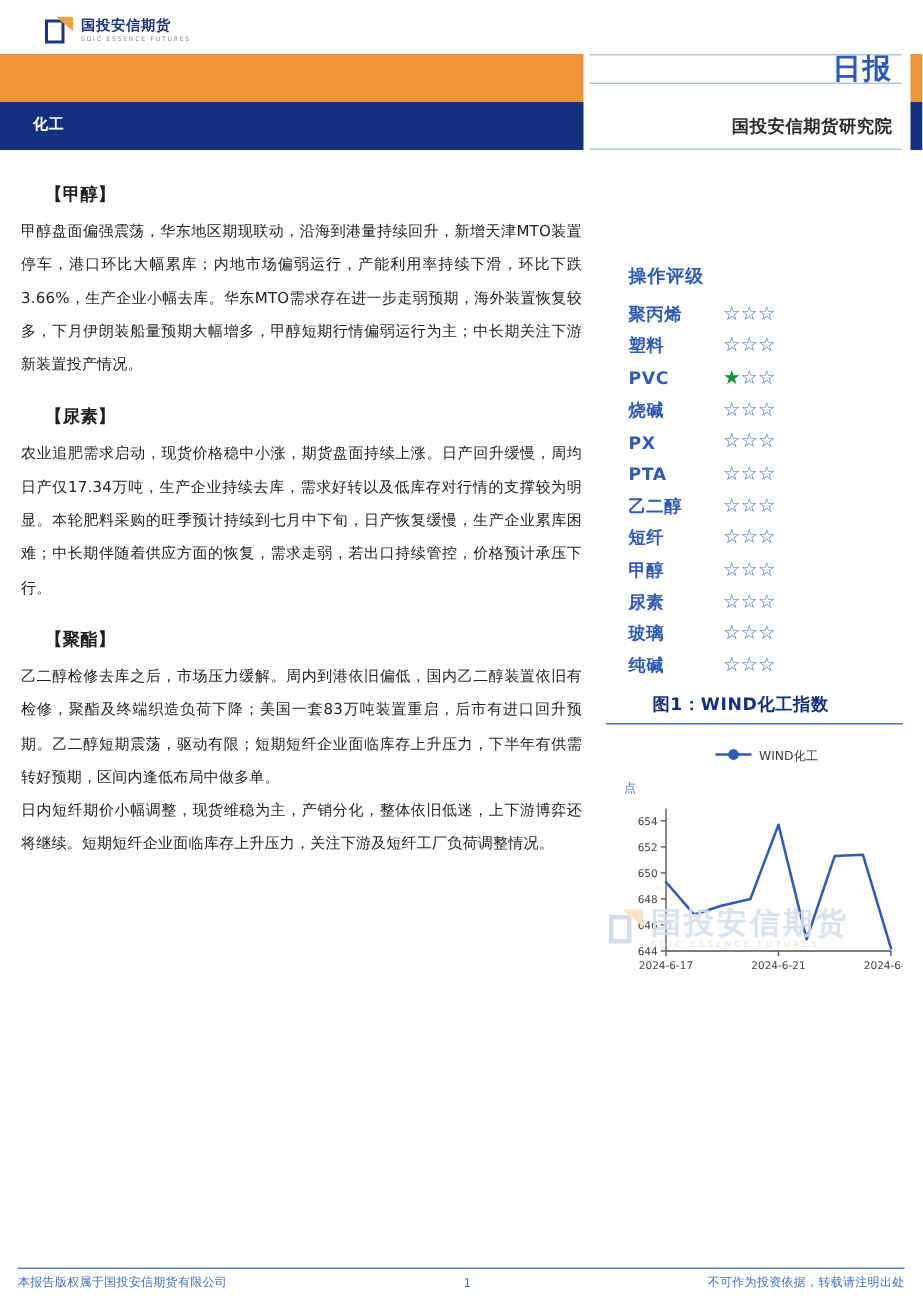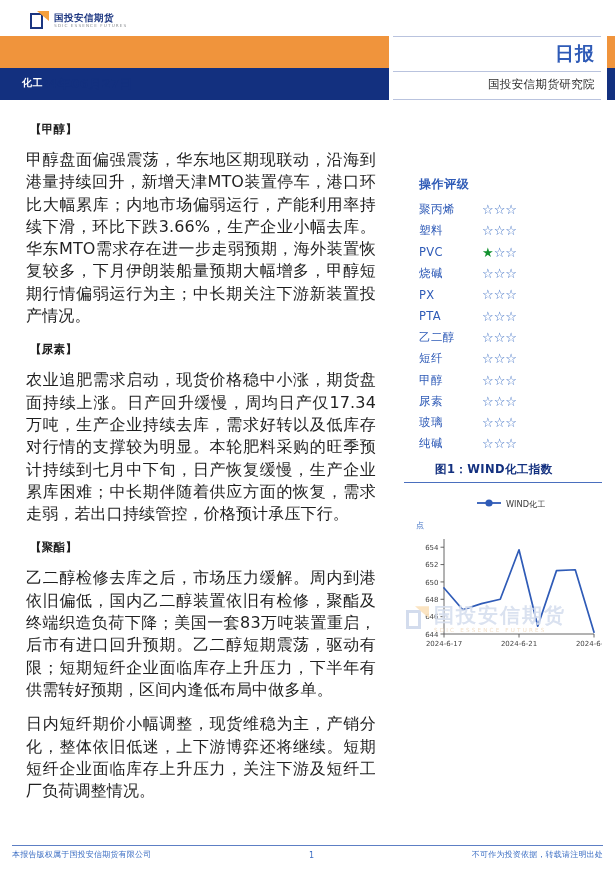--- a/index.html
+++ b/index.html
@@ -97,21 +97,21 @@
     position: absolute;
     left: 22px; top: 76px;
     font-size: 10px;
     font-weight: bold;
     color: #ffffff;
     letter-spacing: 0.5px;
   }
   .hdr-right-top {
     position: absolute;
     left: 393px; top: 36px;
-    width: 208px; height: 36px;
+    width: 208px; height: 20px;
     border-top: 1.4px solid #b9c3de;
     border-bottom: 1.4px solid #b9c3de;
     box-sizing: border-box;
     display: flex;
     align-items: center;
     justify-content: flex-end;
     padding-right: 6px;
   }
   .hdr-right-top span {
     font-size: 19px;
@@ -125,46 +125,46 @@
     width: 208px; height: 30px;
     border-bottom: 1.4px solid #b9c3de;
     box-sizing: border-box;
     display: flex;
     align-items: center;
     justify-content: flex-end;
     padding-right: 6px;
   }
   .hdr-right-bot span {
     font-size: 11.5px;
-    font-weight: normal;
+    font-weight: bold;
     color: #2c2c2c;
     letter-spacing: 0.4px;
   }
 
   
   .content {
     position: absolute;
     left: 14px;
     top: 122px;
     width: 374px;
   }
   .sec-title {
     font-size: 11.5px;
     font-weight: bold;
     color: #1f1f1f;
     margin: 0 0 7px 16px;
     letter-spacing: 0.3px;
   }
   .sec-body {
-    font-size: 16px;
+    font-size: 10px;
     color: #1f1f1f;
     line-height: 22.3px;
     text-align: justify;
     text-justify: inter-ideograph;
-    margin: 12px;
+    margin: 0;
     letter-spacing: 0.15px;
   }
   .sec-body + .sec-body { margin-top: 0px; }
   .section { margin-bottom: 15px; }
   .section.polyester { margin-bottom: 0; }
 
   
   .ratings {
     position: absolute;
     left: 404px;
@@ -181,21 +181,21 @@
   .rating-row {
     display: flex;
     align-items: center;
     height: 21.3px;
   }
   .rating-name {
     width: 78px;
     padding-left: 15px;
     box-sizing: border-box;
     font-size: 11.5px;
-    font-weight: normal;
+    font-weight: bold;
     color: #2f5bb7;
     letter-spacing: 0.4px;
   }
   .rating-stars {
     font-size: 13px;
     letter-spacing: 0px;
     line-height: 1;
     white-space: nowrap;
   }
   .star-empty { color: #3d6fc4; }

